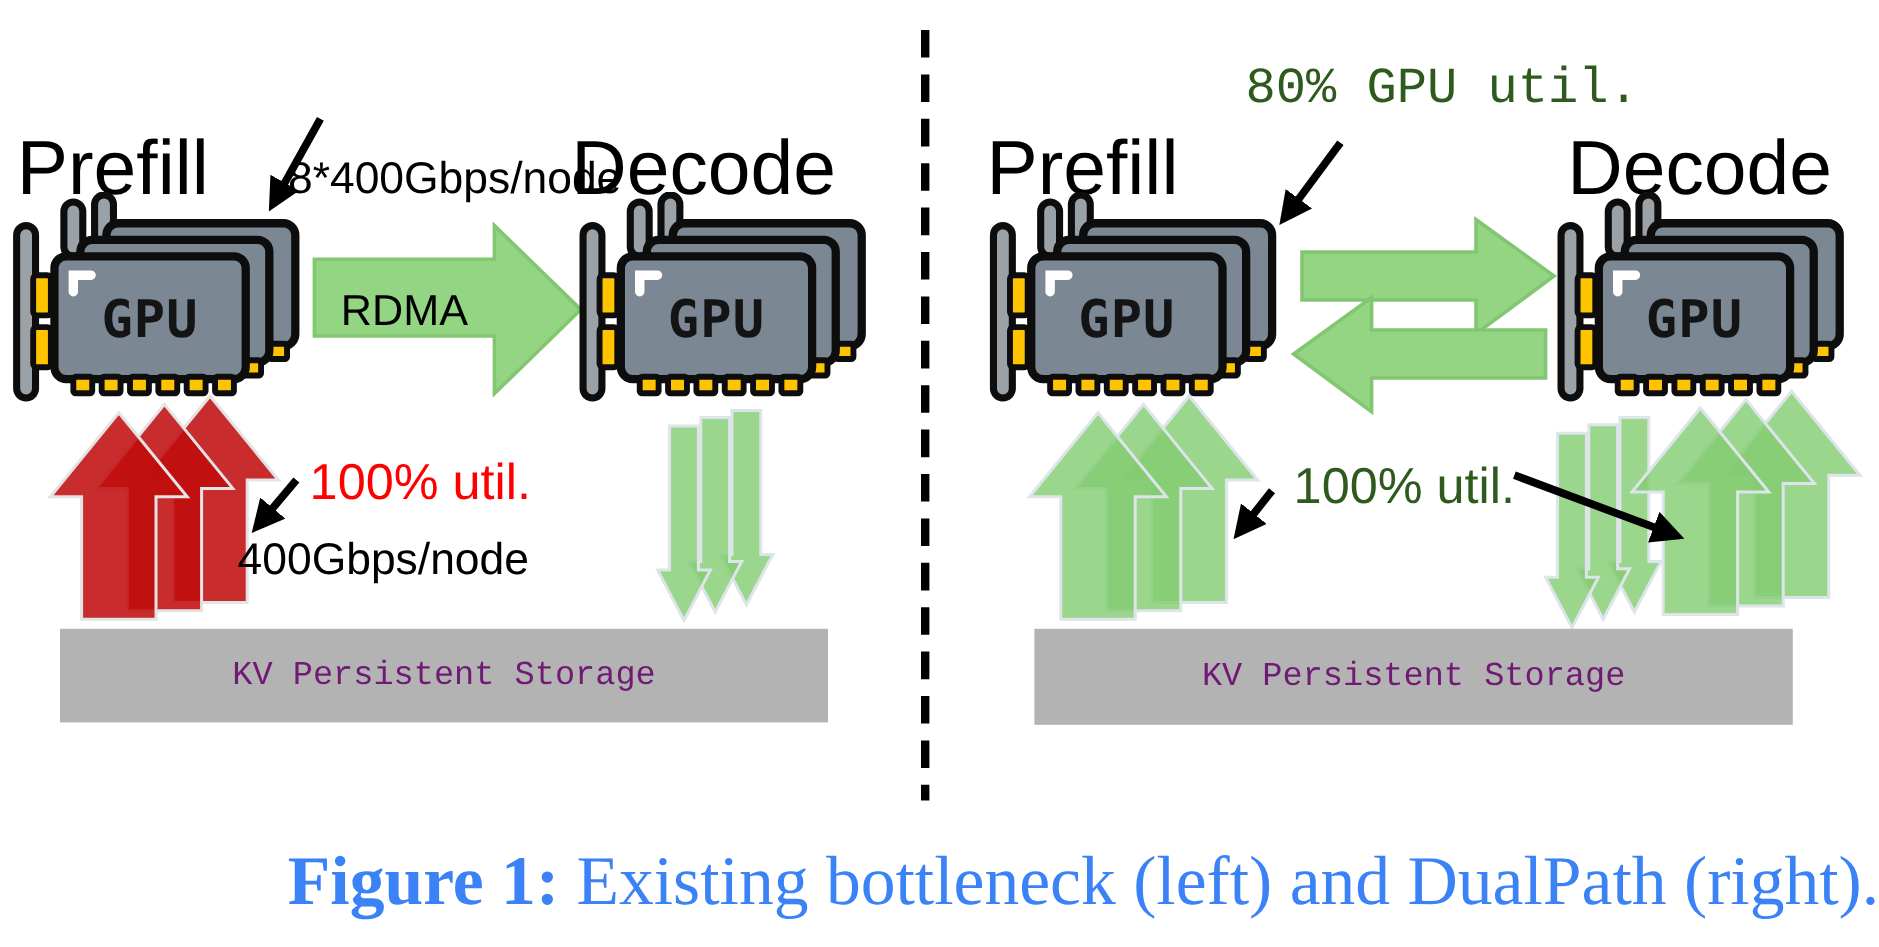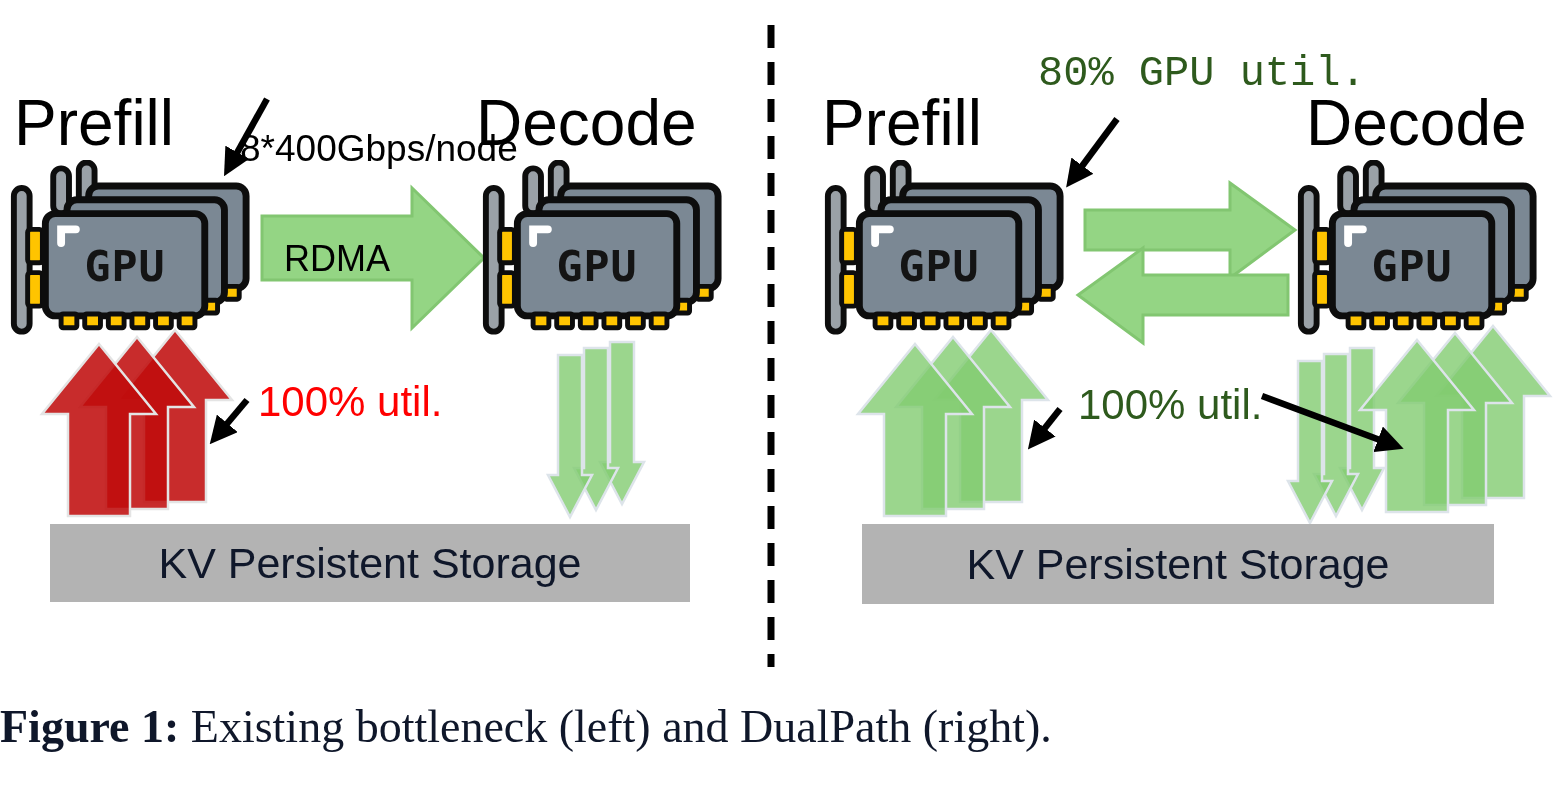--- a/index.html
+++ b/index.html
@@ -2,32 +2,32 @@
 <html style="--alert-red: #ff0000; --ok-green: #2e5a1d; --arrow-green: #94d584; --arrow-red: #c00d0d; --storage-gray: #b3b3b3; --gpu-gray: #7b8894; --pin-gold: #ffc400;"><head>
 <meta charset="utf-8">
 <style>
   html,body { margin:0; padding:0; background:#fff; }
   .canvas {
     position:relative; width:1566px; height:789px; background:#ffffff;
     overflow:hidden; font-family:"Liberation Sans", sans-serif; color:#000;
   }
   .abs { position:absolute; }
   .lbl { position:absolute; white-space:nowrap; line-height:1.05; }
-  .role-label { font-size:64px; color:#000; }
+  .role-label { font-size:64px; color:#000;margin-top:17px; }
   .util-red   { font-size:42px; color:var(--alert-red,#ff0000); }
   .util-green { font-size:42px; color:var(--ok-green,#2e5a1d); }
   .node-note  { font-size:37px; color:#000; }
   .storage {
     position:absolute; background:var(--storage-gray,#b3b3b3);
     display:flex; align-items:center; justify-content:center;
-    font-size:43px; color:#0f172a;
+    font-size:28px; color:#701a75;font-family:Liberation Mono, monospace;
   }
   .caption {
-    position:absolute; left:0; right:0; top:700px; text-align:left;
-    font-family:"Liberation Serif", serif; font-size:46px; color:#0f172a;
+    position:absolute; left:0; right:0; top:700px; text-align:right;
+    font-family:"Liberation Serif", serif; font-size:58px; color:#3b82f6;
   }
   .caption .cap-label { font-weight:700; }
   svg.abs { overflow:visible; }
   
   .h-arrow-shape { fill:var(--arrow-green,#94d584); stroke:#82c671; stroke-width:3; }
   .h-arrow-text  { font:36px "Liberation Sans",sans-serif; fill:#000; }
   .stack-green polygon { fill:#82cc71; fill-opacity:.8;  stroke:#dde4ea; stroke-width:2.5; }
   .stack-red   polygon { fill:var(--arrow-red,#c00d0d); fill-opacity:.87; stroke:#e4e4e4; stroke-width:2.5; }
   
   .gpu-board   { fill:var(--gpu-gray,#7b8894); stroke:#0d0d0d; stroke-width:7; }
@@ -59,20 +59,21 @@
     <polygon transform="translate(0,14)" points="57,0 114,70 88,70 88,172 26,172 26,70 0,70"></polygon>
   </svg>
 
   <svg class="abs stack-green" style="left:548px; top:342px;" width="100" height="178" viewBox="0 0 100 178">
     <polygon transform="translate(52,0)" points="10,0 34,0 34,120 44,120 22,162 0,120 10,120"></polygon>
     <polygon transform="translate(26,6)" points="10,0 34,0 34,120 44,120 22,162 0,120 10,120"></polygon>
     <polygon transform="translate(0,13)" points="10,0 34,0 34,120 44,120 22,162 0,120 10,120"></polygon>
   </svg>
 
   <div class="lbl util-red" style="left:258px; top:380px;">100% util.</div>
+  <div class="lbl node-note" style="left:198px; top:447px;">400Gbps/node</div>
 
   <div class="abs gpu-stack" style="left:6px;  top:160px;">
   <svg width="246" height="180" viewBox="0 0 250 182">
     <g>
       <rect class="gpu-bracket" x="74" y="2" width="16" height="42" rx="8"></rect>
       <rect class="gpu-bracket" x="48" y="8" width="16" height="46" rx="8"></rect>
     </g>
     <g>
       <rect class="gpu-board" x="84" y="26" width="160" height="104" rx="10"></rect>
       <rect class="gpu-pin" x="222" y="128" width="15" height="13" rx="2"></rect>

